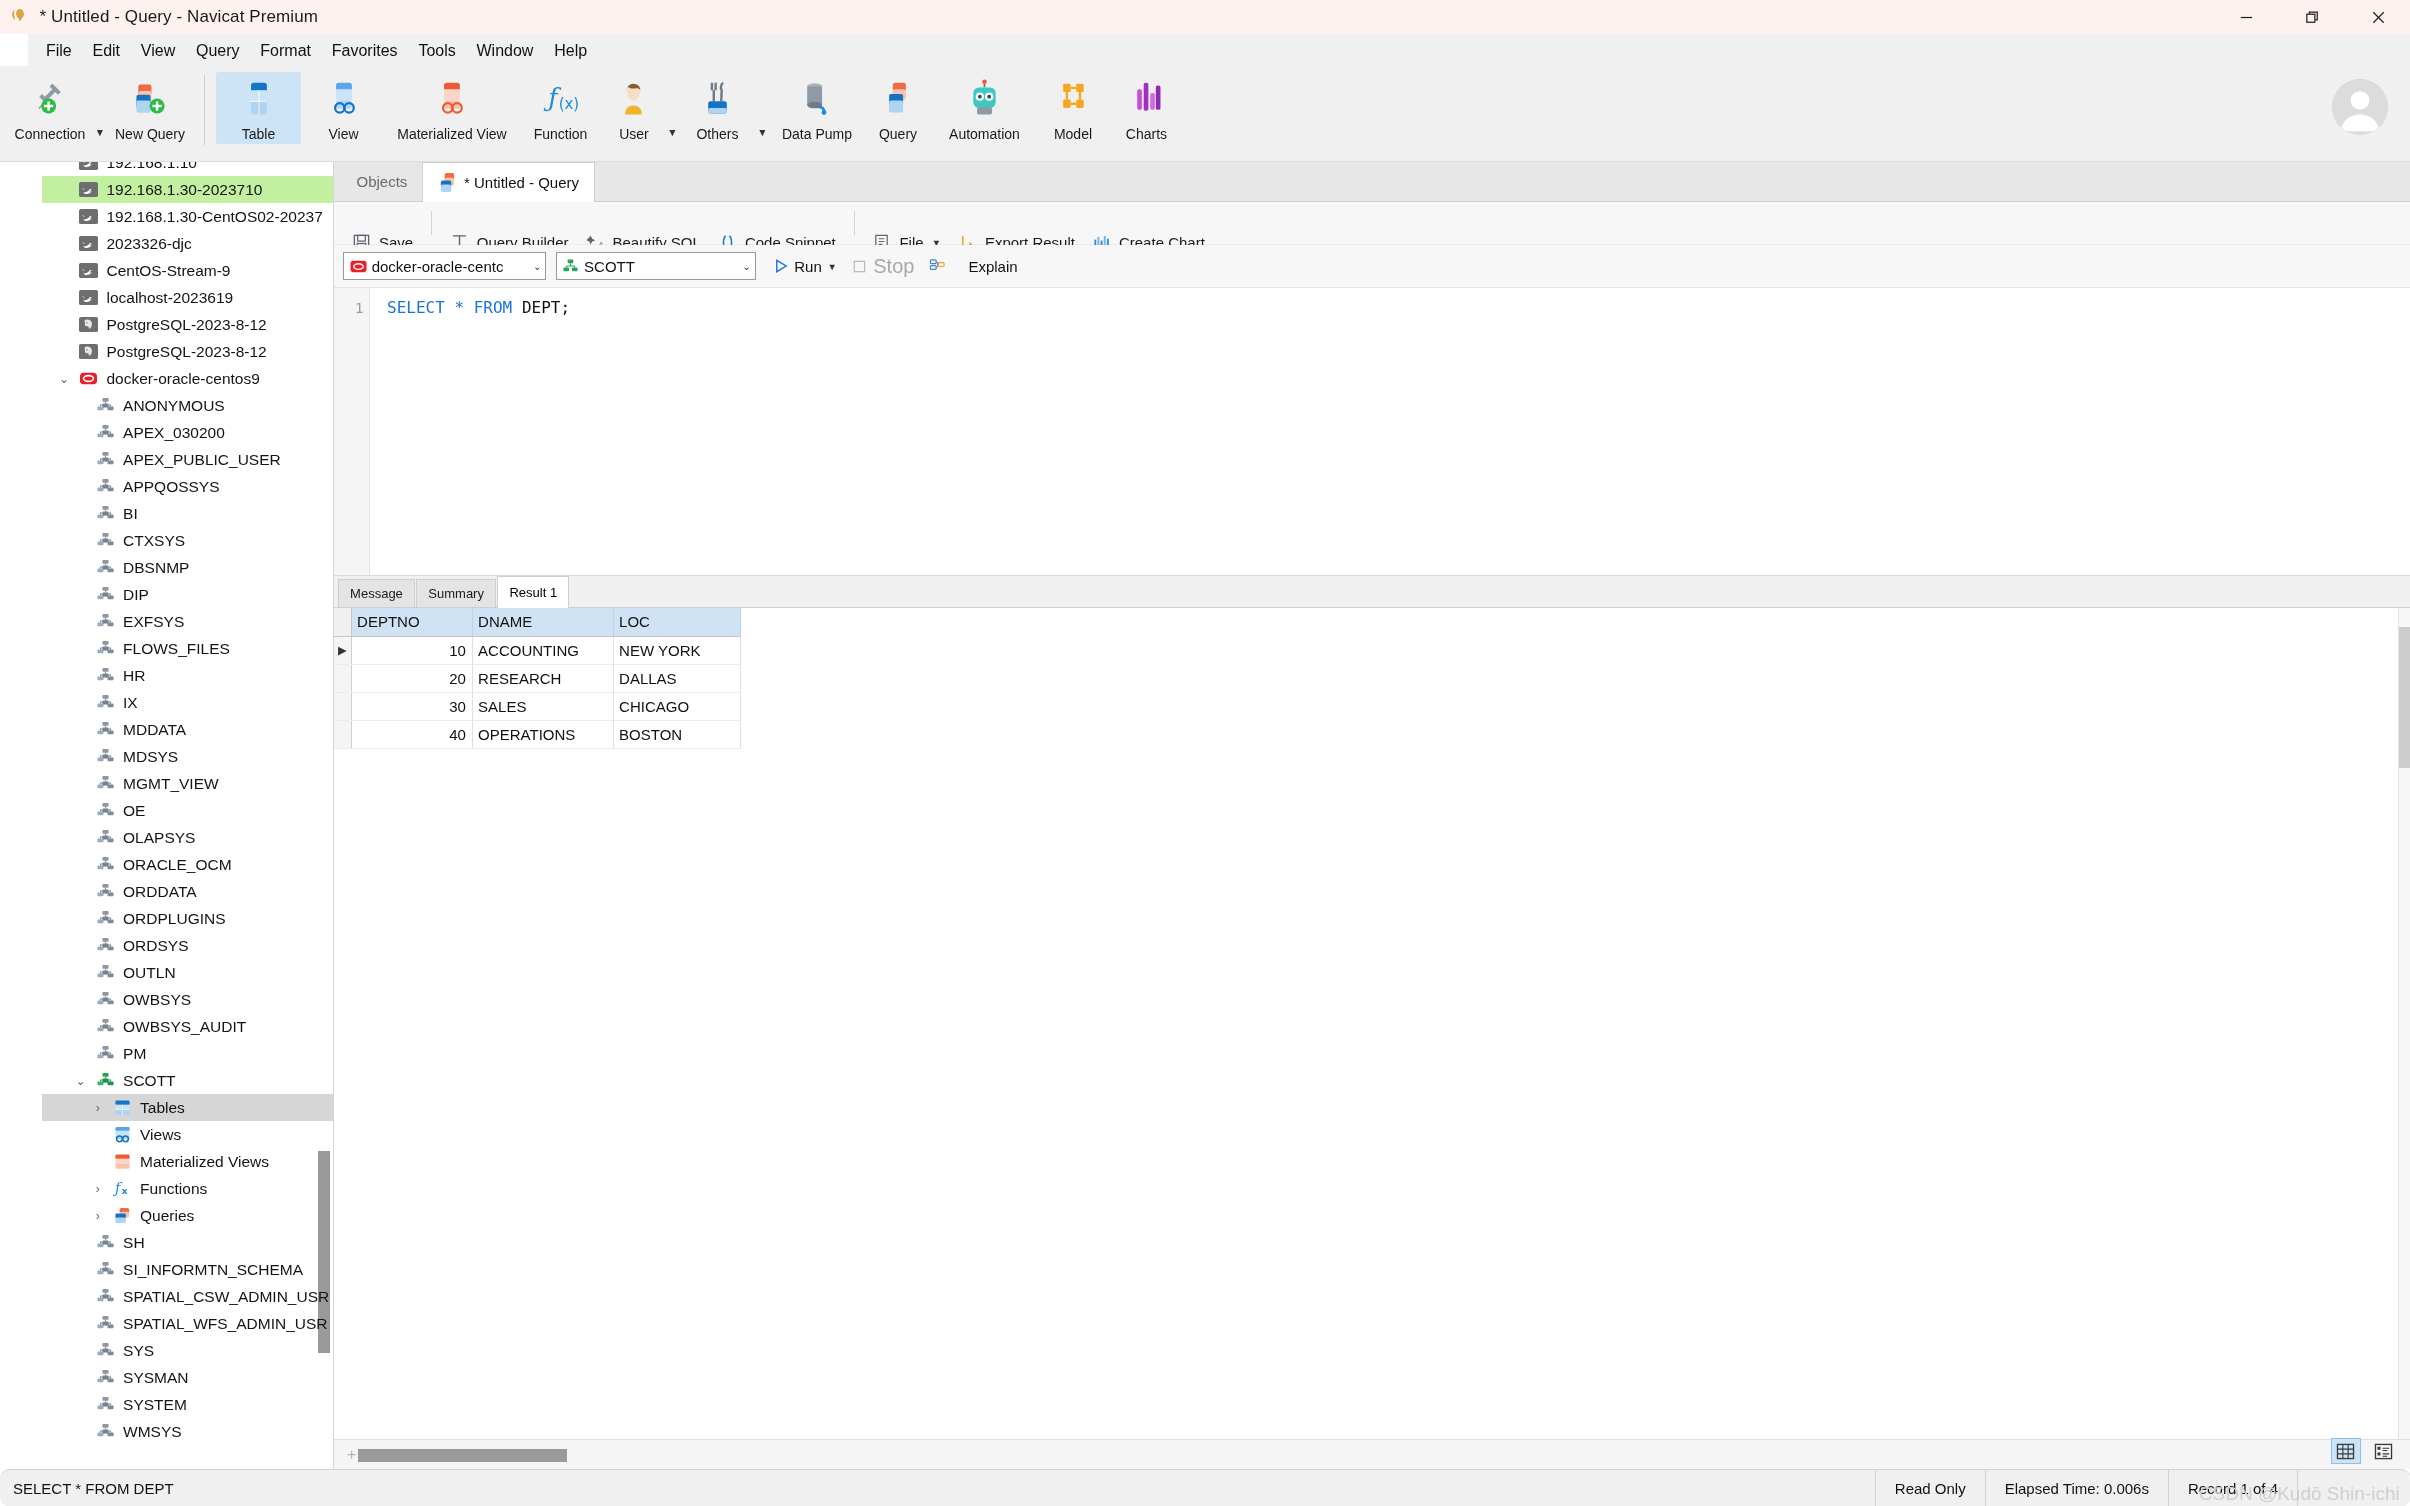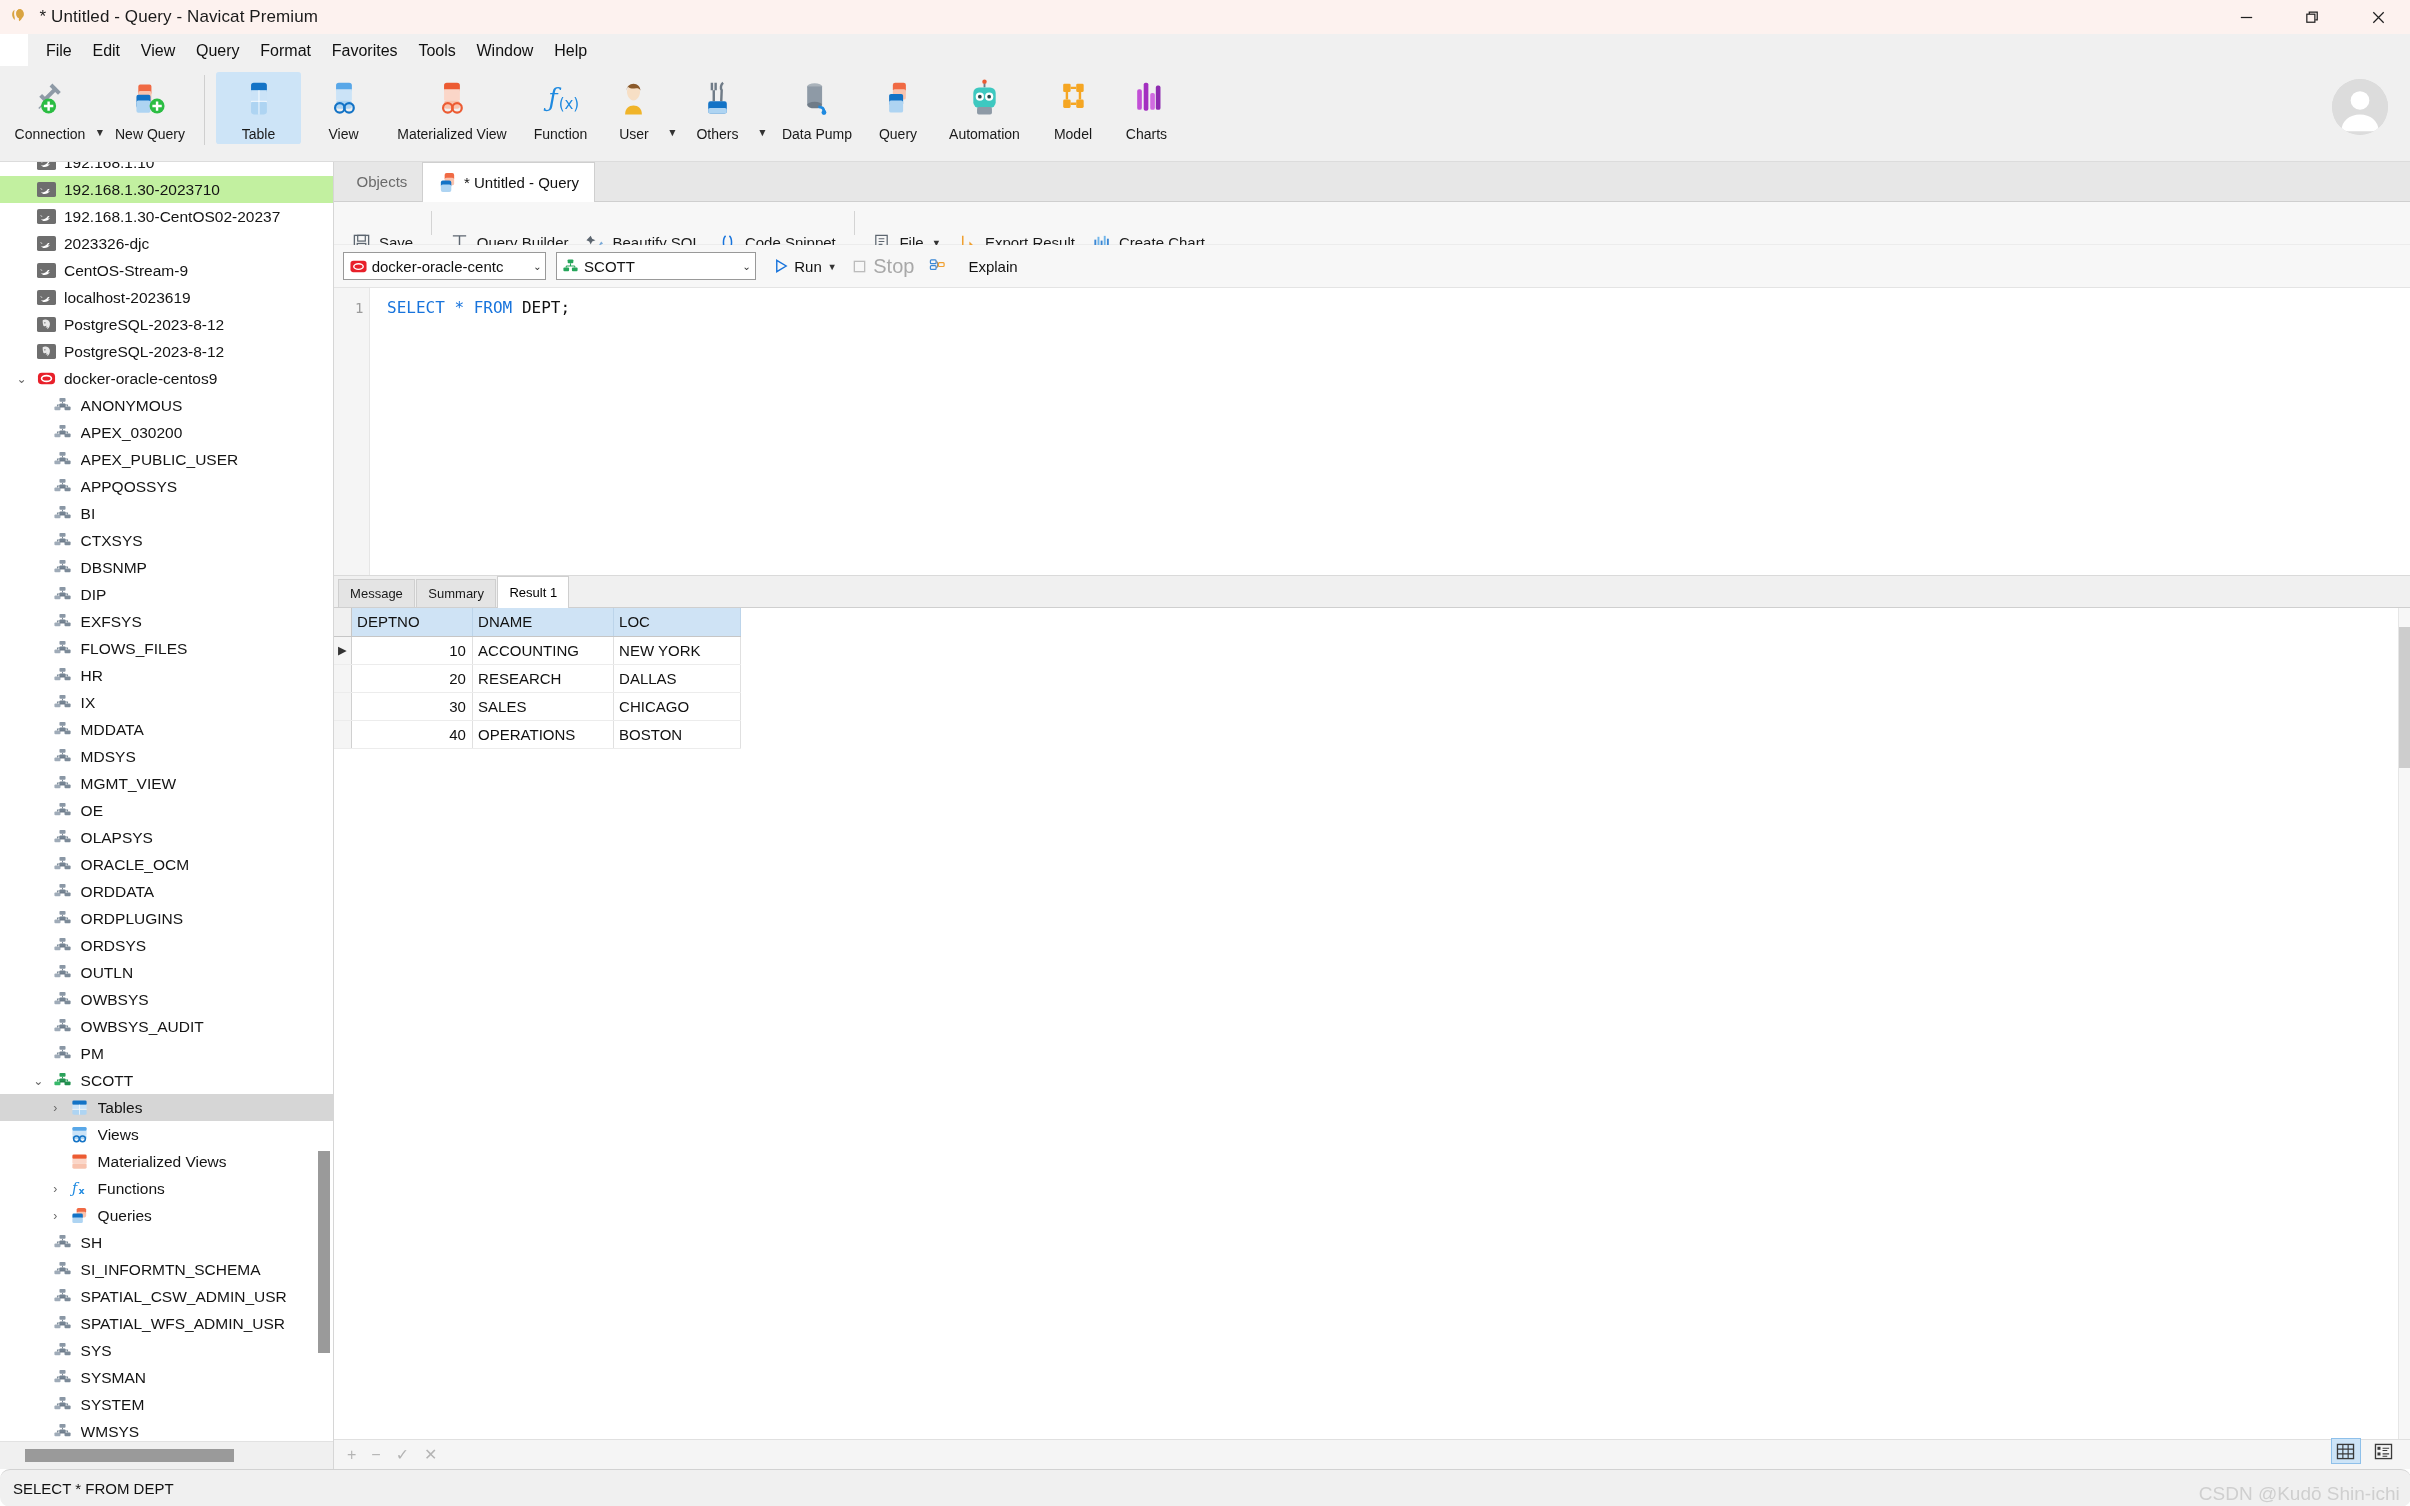--- a/index.html
+++ b/index.html
@@ -82,21 +82,21 @@
 
   
   .body { flex: 1 1 auto; display: flex; min-height: 0; }
 
   
   .sidebar {
     width: 334px; flex: 0 0 334px;
     background: #ffffff;
     border-right: 0.9px solid #d6d6d6;
     display: flex; flex-direction: column;
-    min-height: 0; position: relative;
+    min-height: 0; position: relative; align-items: flex-end;
   }
   .tree {
     flex: 1 1 auto; overflow: hidden; position: relative;
     padding-top: 0;
   }
   .node {
     height: 27px; display: flex; align-items: center;
     font-size: 15.5px; color: #141414;
     white-space: nowrap; padding-right: 3.8px;
     position: relative;
@@ -1311,16 +1311,22 @@
         <svg width="19" height="17" viewBox="0 0 20 18">
           <rect x="1.5" y="1.5" width="17" height="15" fill="none" stroke="#3a3a3a" stroke-width="1.4"></rect>
           <rect x="3.6" y="4" width="3.2" height="3.2" fill="#3a3a3a"></rect>
           <rect x="3.6" y="10" width="3.2" height="3.2" fill="#3a3a3a"></rect>
           <path d="M9 5.5h7M9 8h5M9 11.5h7M9 14h5" stroke="#3a3a3a" stroke-width="1.2"></path>
         </svg>
       </div>
     </div>
 
     <div class="sb-left">SELECT * FROM DEPT</div>
+    <div class="sb-right">
+      <div class="sb-cell">Read Only</div>
+      <div class="sb-cell">Elapsed Time: 0.006s</div>
+      <div class="sb-cell" style="border-right:0.9px solid #d2d2d2">Record 1 of 4</div>
+      <div style="width:113px"></div>
+    </div>
     <div class="watermark">CSDN @Kudō Shin-ichi</div>
   </div>
 </div>
 
 
 </body></html>

